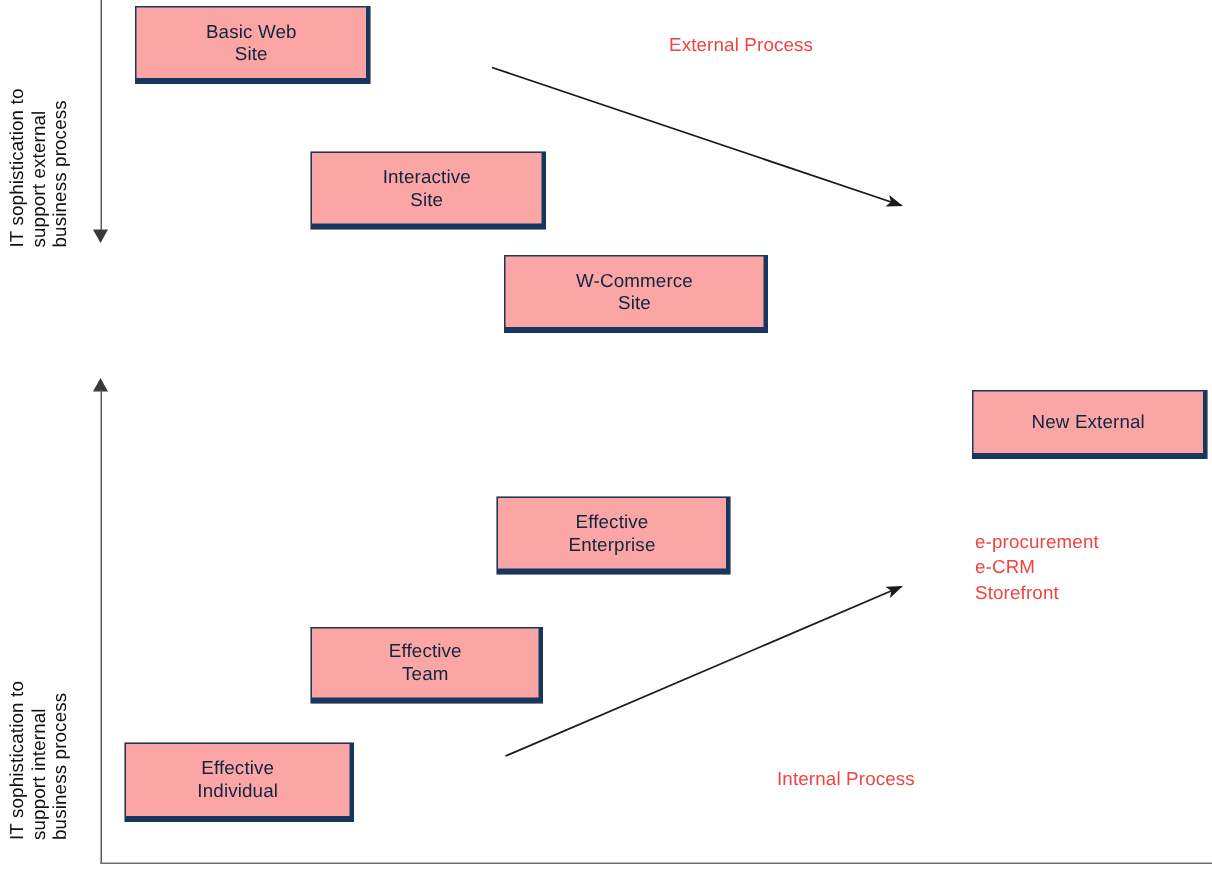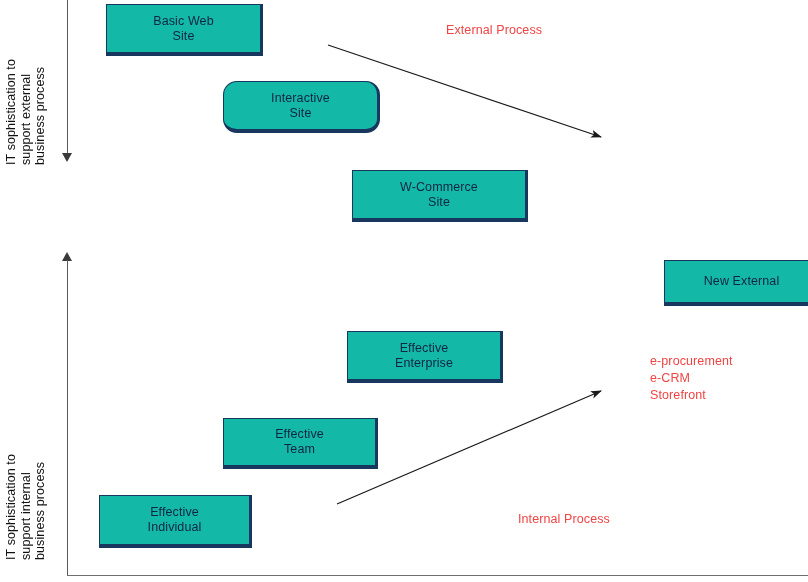--- a/index.html
+++ b/index.html
@@ -17,34 +17,33 @@
     width: 808px;
     height: 582px;
     background: #ffffff;
     overflow: hidden;
   }
 
   
   .pbox {
     position: absolute;
     box-sizing: border-box;
-    background: #14b8a6;
+    background: #fca5a5;
     border: 1px solid #17375E;
     border-right-width: 3px;
     border-bottom-width: 4px;
     display: flex;
     align-items: center;
     justify-content: center;
     text-align: center;
     font-size: 12.5px;
     line-height: 15px;
     color: #102542;
     white-space: pre-line;
     letter-spacing: 0.1px;
-    margin-left: 16px;
   }
 
   
   .axis-v {
     position: absolute;
     width: 1px;
     background: #5a5a5a;
   }
   .axis-h {
     position: absolute;
@@ -117,21 +116,21 @@
 support external
 business process</div>
 
   <div class="vlabel" style="left:4px; top:560px; width:160px;">IT sophistication to
 support internal
 business process</div>
 
   <div class="pbox" style="left:90px; top:4px; width:157px; height:52px;">Basic Web
 Site</div>
 
-  <div class="pbox" style="left:207px; top:81px; width:157px; height:52px;border-radius:14px;">Interactive
+  <div class="pbox" style="left:207px; top:101px; width:157px; height:52px;">Interactive
 Site</div>
 
   <div class="pbox" style="left:336px; top:170px; width:176px; height:52px;">W-Commerce
 Site</div>
 
 
   <div class="pbox" style="left:648px; top:260px; width:157px; height:46px;">New External</div>
 
   <div class="pbox" style="left:331px; top:331px; width:156px; height:52px;">Effective
 Enterprise</div>

